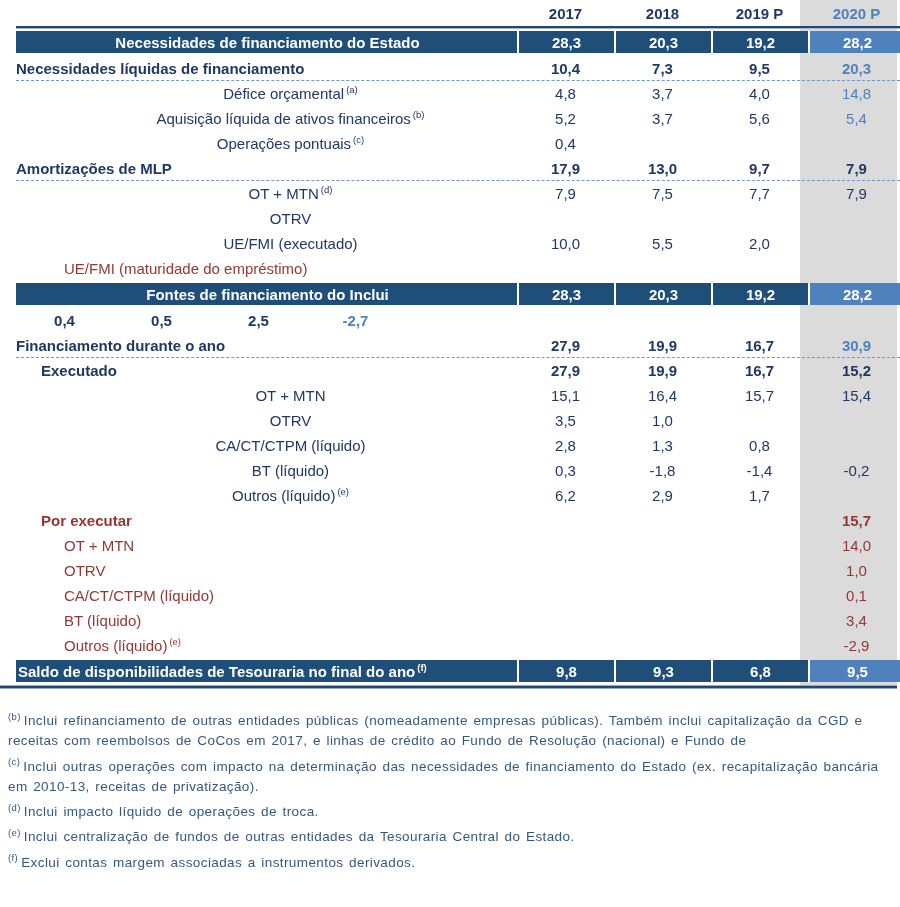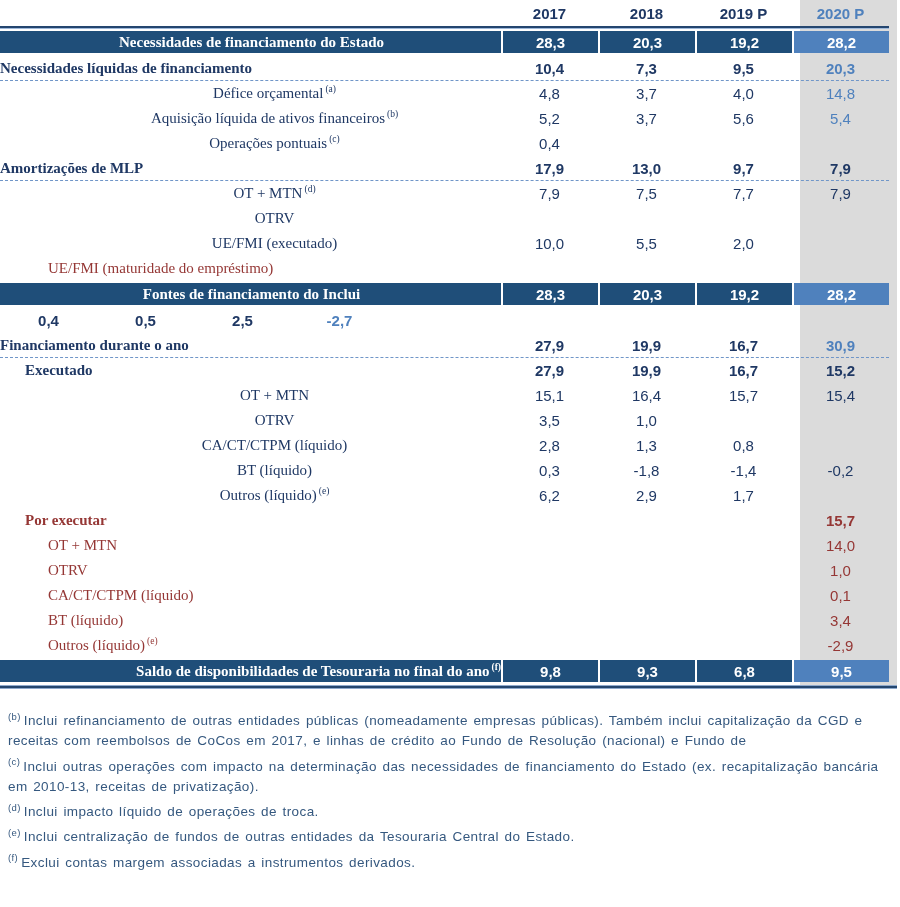--- a/index.html
+++ b/index.html
@@ -10,50 +10,50 @@
     overflow: hidden;
   }
   .page { position: relative; width: 900px; height: 907px; background:#fff; }
 
   
   .gray-stripe {
     position: absolute; left: 800px; top: 0; width: 97px; height: 686px;
     background: #DBDBDB; z-index: 0;
   }
 
-  .tbl { position: relative; z-index: 1; padding-left: 0; }
+  .tbl { position: relative; z-index: 1; padding-left: 16px; }
 
   .year-row { display: flex; width: 889px; height: 26px; align-items: center; }
   .year-row .lbl { width: 501px; }
   .cell { width: 97px; text-align: center; }
   .year-row .cell { font-weight: bold; font-size: 15px; color: #1F3864; }
   .year-row .c3 { color: #4F81BD; }
 
   .topline-a { width: 889px; height: 2px; background: #24466F; }
   .topline-b { width: 889px; height: 1px; background: #9FB9DA; margin-bottom: 2px; }
 
   .row {
     display: flex; width: 889px; height: 25px; align-items: center;
     font-size: 15px; color: #1F3864;
   }
-  .row .lbl { width: 501px; white-space: nowrap; overflow: hidden; font-family: Liberation Serif, serif; }
+  .row .lbl { width: 501px; white-space: nowrap; overflow: hidden; }
   .row.dashed { border-bottom: 1px dashed #7096C8; }
 
   
   .row.hdr {
     background: #1F4E79; color: #fff; font-weight: bold;
     height: 22px; margin: 2px 0 3px 0;
   }
   .row.hdr .cell {
     border-left: 2px solid #ffffff; height: 100%;
     display: flex; align-items: center; justify-content: center;
   }
   .row.hdr .cell.c3 { background: #4F81BD; }
   .row.hdr .lbl.center { text-align: center; }
-  .row.hdr .lbl { padding-left: 2px; text-align: right; }
+  .row.hdr .lbl { padding-left: 2px; }
 
   
   .row.b1 .lbl { font-weight: bold; }
   .row.b2 .lbl { font-weight: bold; padding-left: 25px; }
   .row.rb2 { color: #953735; }
   .row.rb2 .lbl { font-weight: bold; padding-left: 25px; }
   .row.n3 .lbl { padding-left: 48px; text-align: center; }
   .row.r3 { color: #953735; }
   .row.r3 .lbl { padding-left: 48px; }
 

